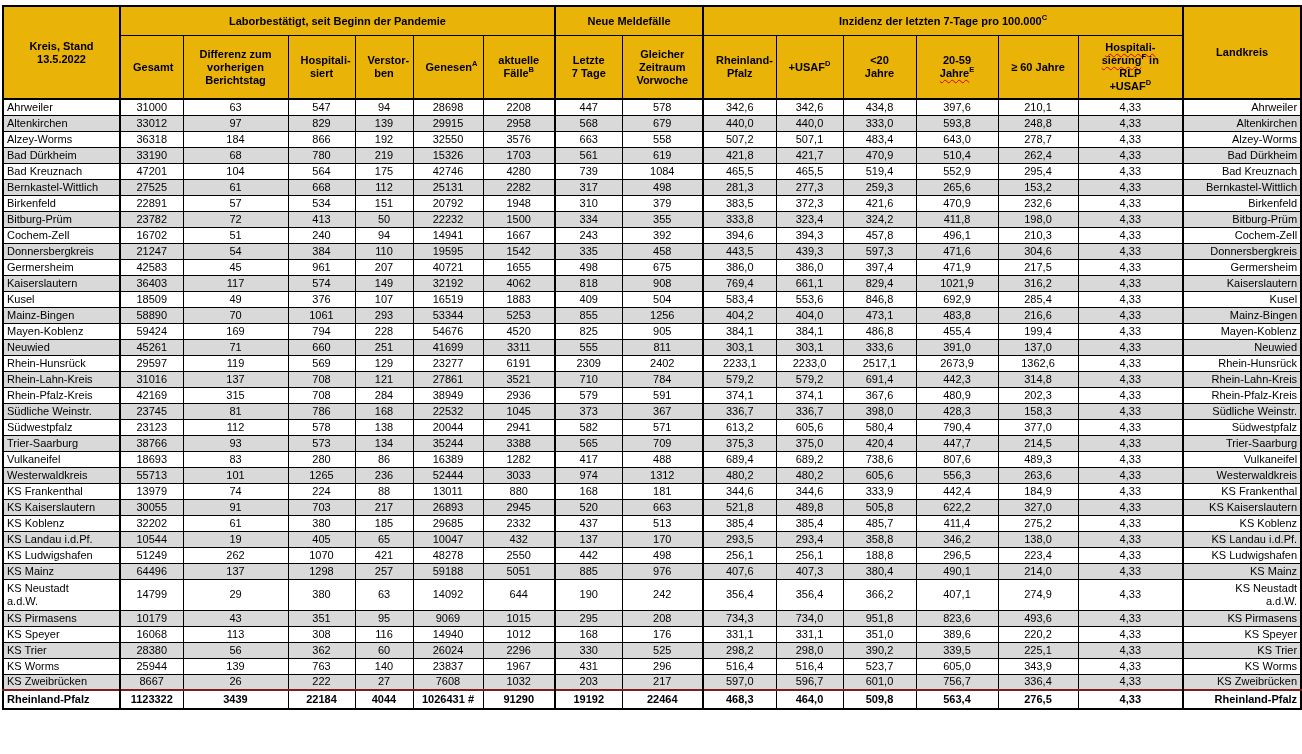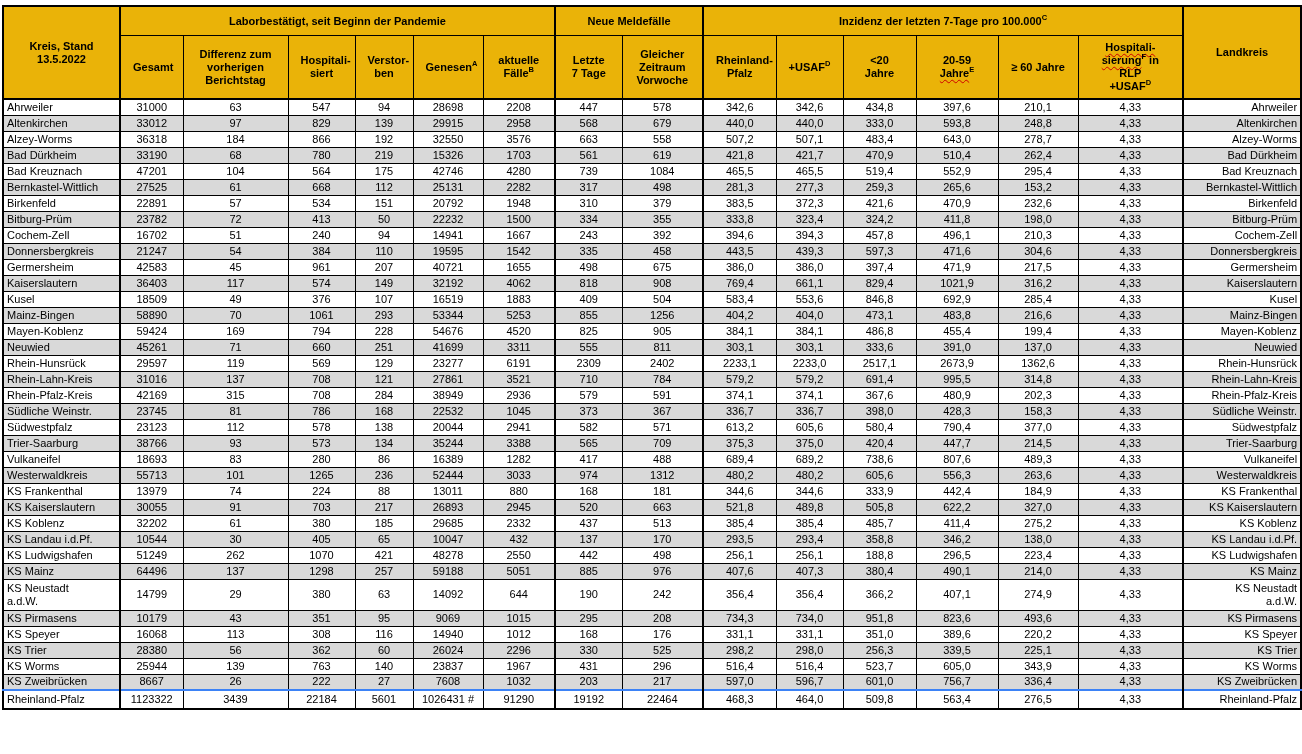--- a/index.html
+++ b/index.html
@@ -17,21 +17,21 @@
     background:#eab308;font-weight:bold;font-size:11px;line-height:13px;
     text-align:center;vertical-align:middle;padding:1px 12px;white-space:pre-line;
   }
   td{font-size:11px;line-height:13px;padding:0 2px;text-align:center;vertical-align:middle;}
   tr.group-row th{height:26px;}
   tr.sub-row th{height:60px;}
   tbody tr{height:16px;}
   tbody tr:nth-child(even) td{background:#d9d9d9;}
   tr.row-tall{height:31px;}
   tr.total-row{height:19px;}
-  tr.total-row td{background:#fff !important;font-weight:normal;border-top:2px solid #3b82f6;}
+  tr.total-row td{background:#fff !important;font-weight:bold;border-top:2px solid #7f1d1d;}
   .tl{border-left:2px solid #000 !important;}
   .hdr-bottom{border-bottom:2px solid #000 !important;}
   td.name{text-align:left;padding-left:3px;white-space:pre-line;}
   td.lk{text-align:right;padding-right:3px;white-space:pre-line;}
   sup{font-size:7.5px;line-height:0;vertical-align:super;}
   .wavy{
     text-decoration:underline;text-decoration-style:wavy;
     text-decoration-color:#d00000;text-decoration-thickness:1px;text-underline-offset:2px;
   }
 </style>
@@ -396,21 +396,21 @@
         <td>137</td>
         <td>708</td>
         <td>121</td>
         <td>27861</td>
         <td>3521</td>
         <td class="tl">710</td>
         <td>784</td>
         <td class="tl">579,2</td>
         <td>579,2</td>
         <td>691,4</td>
-        <td>995,5</td>
+        <td>442,3</td>
         <td>314,8</td>
         <td>4,33</td>
         <td class="lk tl">Rhein-Lahn-Kreis</td>
       </tr>
       <tr>
         <td class="name">Rhein-Pfalz-Kreis</td>
         <td class="tl">42169</td>
         <td>315</td>
         <td>708</td>
         <td>284</td>
@@ -566,21 +566,21 @@
         <td>385,4</td>
         <td>485,7</td>
         <td>411,4</td>
         <td>275,2</td>
         <td>4,33</td>
         <td class="lk tl">KS Koblenz</td>
       </tr>
       <tr>
         <td class="name">KS Landau i.d.Pf.</td>
         <td class="tl">10544</td>
-        <td>30</td>
+        <td>19</td>
         <td>405</td>
         <td>65</td>
         <td>10047</td>
         <td>432</td>
         <td class="tl">137</td>
         <td>170</td>
         <td class="tl">293,5</td>
         <td>293,4</td>
         <td>358,8</td>
         <td>346,2</td>
@@ -685,21 +685,21 @@
         <td class="tl">28380</td>
         <td>56</td>
         <td>362</td>
         <td>60</td>
         <td>26024</td>
         <td>2296</td>
         <td class="tl">330</td>
         <td>525</td>
         <td class="tl">298,2</td>
         <td>298,0</td>
-        <td>256,3</td>
+        <td>390,2</td>
         <td>339,5</td>
         <td>225,1</td>
         <td>4,33</td>
         <td class="lk tl">KS Trier</td>
       </tr>
       <tr>
         <td class="name">KS Worms</td>
         <td class="tl">25944</td>
         <td>139</td>
         <td>763</td>
@@ -732,21 +732,21 @@
         <td>756,7</td>
         <td>336,4</td>
         <td>4,33</td>
         <td class="lk tl">KS Zweibrücken</td>
       </tr>
       <tr class="total-row">
         <td class="name">Rheinland-Pfalz</td>
         <td class="tl">1123322</td>
         <td>3439</td>
         <td>22184</td>
-        <td>5601</td>
+        <td>4044</td>
         <td>1026431 #</td>
         <td>91290</td>
         <td class="tl">19192</td>
         <td>22464</td>
         <td class="tl">468,3</td>
         <td>464,0</td>
         <td>509,8</td>
         <td>563,4</td>
         <td>276,5</td>
         <td>4,33</td>

